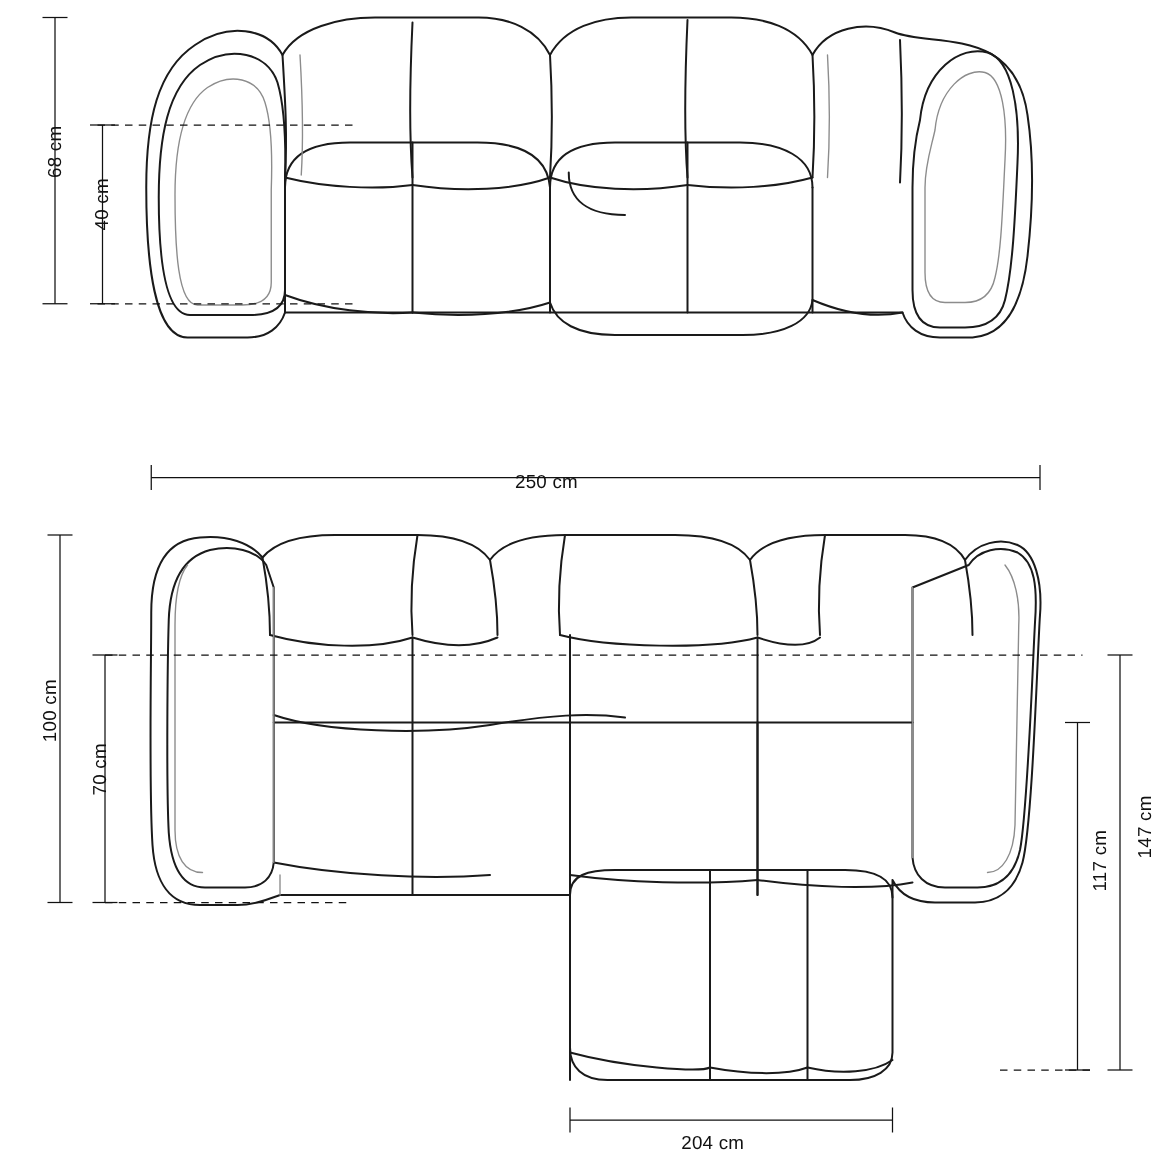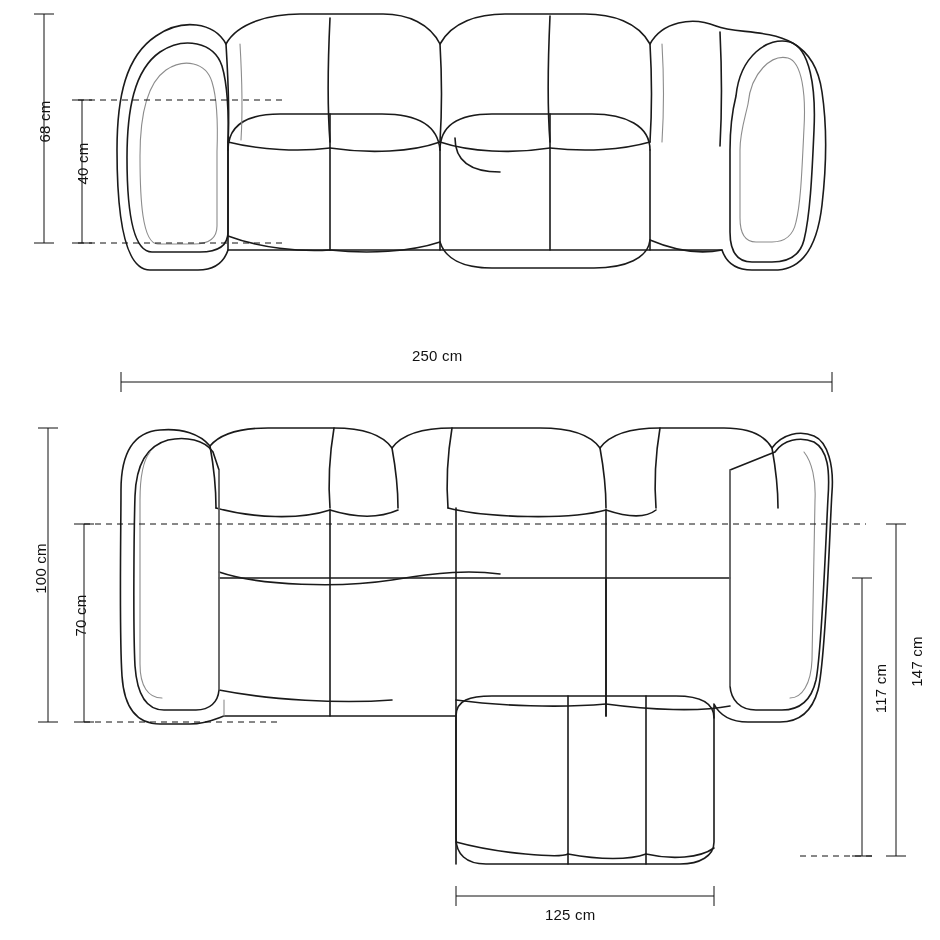--- a/index.html
+++ b/index.html
@@ -244,25 +244,25 @@
       <line x1="456" y1="896" x2="714" y2="896"></line>
       <line x1="456" y1="886" x2="456" y2="906"></line>
       <line x1="714" y1="886" x2="714" y2="906"></line>
     </g>
   </svg>
 
   <div class="dim-label vert rot-ccw" style="left: 8px; top: 113px; width: 72px; text-align: center;">68 cm</div>
 
   <div class="dim-label vert rot-ccw" style="left: 46px; top: 155px; width: 72px; text-align: center;">40 cm</div>
 
-  <div class="dim-label" style="left: 412px; top: 347px;">250 cm</div>
+  <div class="dim-label" style="left: 412px; top: 377px;">250 cm</div>
 
   <div class="dim-label vert rot-ccw" style="left: -2px; top: 560px; width: 84px; text-align: center;">100 cm</div>
 
   <div class="dim-label vert rot-ccw" style="left: 44px; top: 607px; width: 72px; text-align: center;">70 cm</div>
 
   <div class="dim-label vert rot-ccw" style="left: 874px; top: 653px; width: 84px; text-align: center;">147 cm</div>
 
   <div class="dim-label vert rot-ccw" style="left: 838px; top: 680px; width: 84px; text-align: center;">117 cm</div>
 
-  <div class="dim-label" style="left: 545px; top: 906px;">125 cm</div>
+  <div class="dim-label" style="left: 545px; top: 906px;">204 cm</div>
 
 </div>
 
 </body></html>

